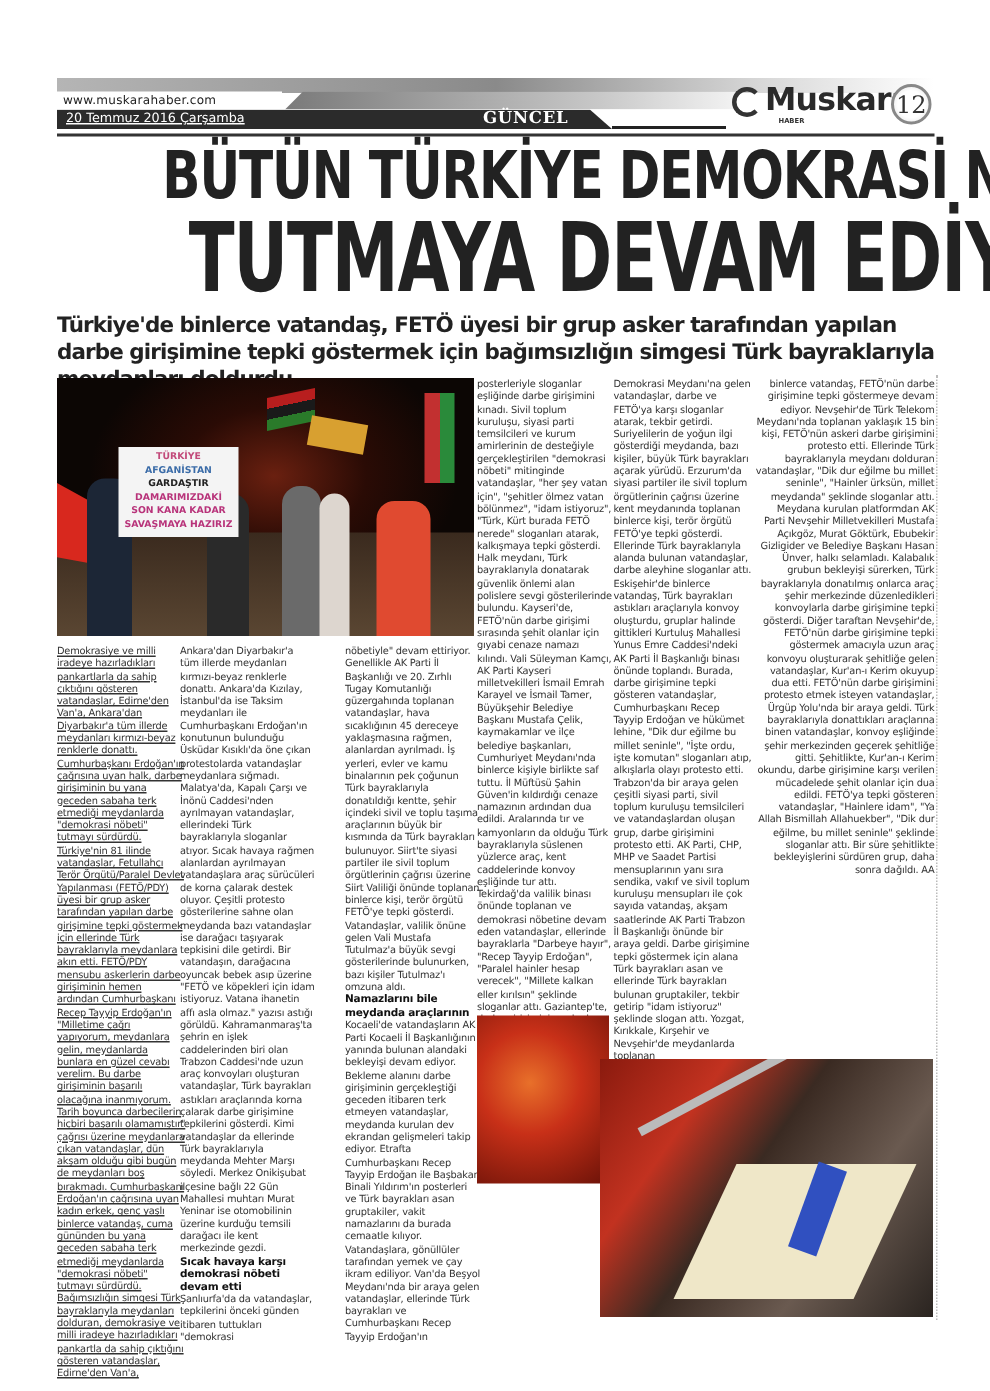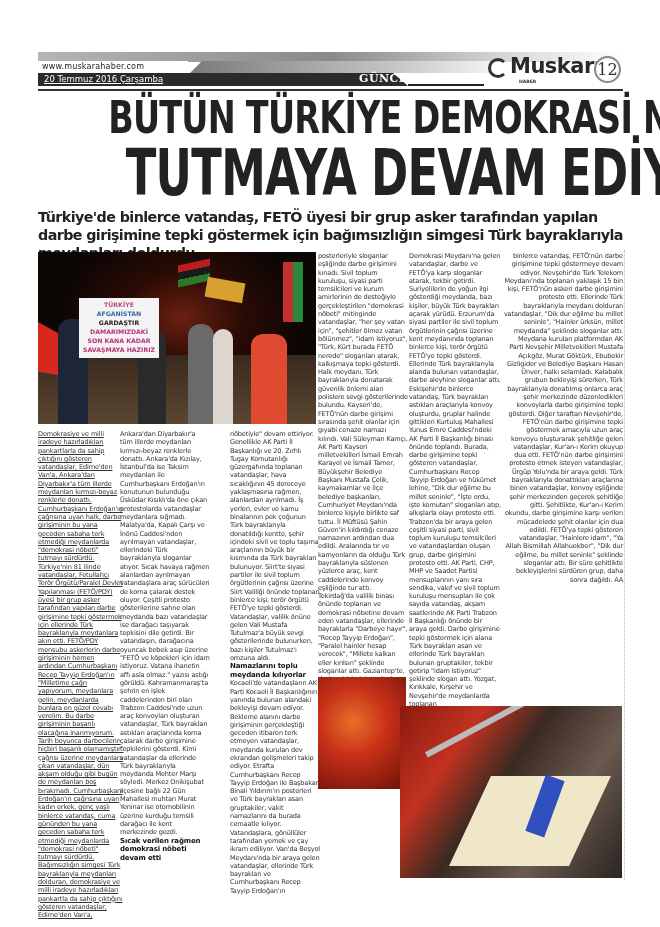--- a/index.html
+++ b/index.html
@@ -3,21 +3,21 @@
 <meta charset="utf-8">
 <style>
   html,body{margin:0;padding:0;background:#fff;}
   body{width:660px;height:927px;position:relative;overflow:hidden;font-family:"DejaVu Sans",sans-serif;}
   .page{position:absolute;left:0;top:0;width:660px;height:742px;background:#fff;}
   .top-band{position:absolute;left:38px;top:52px;width:585px;height:10px;background:linear-gradient(90deg,#b5b5b5 0%,#8a8a8a 50%,#d7d7d7 80%,#fff 100%);}
   .url{position:absolute;left:42px;top:62px;font-size:8px;color:#222;letter-spacing:.2px;font-family:"DejaVu Sans",sans-serif;}
   .url-tab{position:absolute;left:38px;top:61px;width:150px;height:12px;background:#fff;}
   .date-bar{position:absolute;left:38px;top:73px;width:370px;height:13px;background:#2b2b2b;clip-path:polygon(0 0,96% 0,100% 100%,0 100%);}
   .date{position:absolute;left:44px;top:74px;font-size:8.5px;color:#fff;font-family:"DejaVu Sans",sans-serif;text-decoration:underline;}
-  .section{position:absolute;left:322px;top:72px;font-size:11px;color:#fff;font-weight:bold;letter-spacing:.5px;font-family:"DejaVu Serif",serif;margin-left:37px;}
+  .section{position:absolute;left:322px;top:72px;font-size:11px;color:#fff;font-weight:bold;letter-spacing:.5px;font-family:"DejaVu Serif",serif;}
   .grey-wedge{position:absolute;left:190px;top:61px;width:300px;height:12px;background:linear-gradient(90deg,#7a7a7a,#c8c8c8 70%,#f2f2f2);clip-path:polygon(4% 0,100% 0,100% 100%,0 100%);}
   .sect-line{position:absolute;left:408px;top:84px;width:76px;height:1.5px;background:#222;}
   .logo-text{position:absolute;left:510px;top:54px;font-size:21px;font-weight:bold;color:#2a2a2a;font-family:"DejaVu Sans",sans-serif;letter-spacing:-.5px;}
   .logo-sub{position:absolute;left:519px;top:79px;font-size:4.5px;color:#333;font-weight:bold;}
   .logo-swoosh{position:absolute;left:488px;top:58px;width:20px;height:20px;border:3px solid #333;border-right-color:transparent;border-radius:50%;box-sizing:border-box;}
   .page-num{position:absolute;left:594px;top:56px;width:27px;height:27px;border-radius:50%;border:2px solid #888;background:radial-gradient(circle,#fff 55%,#ddd);box-sizing:border-box;text-align:center;line-height:23px;font-size:16px;font-family:"DejaVu Serif",serif;color:#333;}
   .head-rule{position:absolute;left:38px;top:89px;width:585px;height:2px;background:#333;}
   .h1{position:absolute;left:38px;width:585px;text-align:center;font-family:"DejaVu Sans",sans-serif;font-weight:bold;color:#222;white-space:nowrap;transform-origin:center top;}
   .h1a{top:94px;font-size:44px;line-height:48px;transform:scaleX(.76) scaleY(1);letter-spacing:-1px;}
   .h1b{top:141px;font-size:64px;line-height:64px;transform:scaleX(.70);letter-spacing:-1px;}
@@ -99,25 +99,26 @@
       <div class="l5">SON KANA KADAR</div>
       <div class="l6">SAVAŞMAYA HAZIRIZ</div>
     </div>
   </div>
 
   <div class="col c1">
     <p>Demokrasiye ve milli iradeye hazırladıkları pankartlarla da sahip çıktığını gösteren vatandaşlar, Edirne'den Van'a, Ankara'dan Diyarbakır'a tüm illerde meydanları kırmızı-beyaz renklerle donattı. Cumhurbaşkanı Erdoğan'ın çağrısına uyan halk, darbe girişiminin bu yana geceden sabaha terk etmediği meydanlarda "demokrasi nöbeti" tutmayı sürdürdü. Türkiye'nin 81 ilinde vatandaşlar, Fetullahçı Terör Örgütü/Paralel Devlet Yapılanması (FETÖ/PDY) üyesi bir grup asker tarafından yapılan darbe girişimine tepki göstermek için ellerinde Türk bayraklarıyla meydanlara akın etti. FETÖ/PDY mensubu askerlerin darbe girişiminin hemen ardından Cumhurbaşkanı Recep Tayyip Erdoğan'ın "Milletime çağrı yapıyorum, meydanlara gelin, meydanlarda bunlara en güzel cevabı verelim. Bu darbe girişiminin başarılı olacağına inanmıyorum. Tarih boyunca darbecilerin hiçbiri başarılı olamamıştır" çağrısı üzerine meydanlara çıkan vatandaşlar, dün akşam olduğu gibi bugün de meydanları boş bırakmadı. Cumhurbaşkanı Erdoğan'ın çağrısına uyan kadın erkek, genç yaşlı binlerce vatandaş, cuma gününden bu yana geceden sabaha terk etmediği meydanlarda "demokrasi nöbeti" tutmayı sürdürdü. Bağımsızlığın simgesi Türk bayraklarıyla meydanları dolduran, demokrasiye ve milli iradeye hazırladıkları pankartla da sahip çıktığını gösteren vatandaşlar, Edirne'den Van'a,</p>
   </div>
   <div class="col c2">
     <p>Ankara'dan Diyarbakır'a tüm illerde meydanları kırmızı-beyaz renklerle donattı. Ankara'da Kızılay, İstanbul'da ise Taksim meydanları ile Cumhurbaşkanı Erdoğan'ın konutunun bulunduğu Üsküdar Kısıklı'da öne çıkan protestolarda vatandaşlar meydanlara sığmadı. Malatya'da, Kapalı Çarşı ve İnönü Caddesi'nden ayrılmayan vatandaşlar, ellerindeki Türk bayraklarıyla sloganlar atıyor. Sıcak havaya rağmen alanlardan ayrılmayan vatandaşlara araç sürücüleri de korna çalarak destek oluyor. Çeşitli protesto gösterilerine sahne olan meydanda bazı vatandaşlar ise darağacı taşıyarak tepkisini dile getirdi. Bir vatandaşın, darağacına oyuncak bebek asıp üzerine "FETÖ ve köpekleri için idam istiyoruz. Vatana ihanetin affı asla olmaz." yazısı astığı görüldü. Kahramanmaraş'ta şehrin en işlek caddelerinden biri olan Trabzon Caddesi'nde uzun araç konvoyları oluşturan vatandaşlar, Türk bayrakları astıkları araçlarında korna çalarak darbe girişimine tepkilerini gösterdi. Kimi vatandaşlar da ellerinde Türk bayraklarıyla meydanda Mehter Marşı söyledi. Merkez Onikişubat ilçesine bağlı 22 Gün Mahallesi muhtarı Murat Yeninar ise otomobilinin üzerine kurduğu temsili darağacı ile kent merkezinde gezdi.</p>
-    <p class="sub">Sıcak verilen rağmen demokrasi nöbeti devam etti</p>
+    <p class="sub">Sıcak havaya karşı demokrasi nöbeti devam etti</p>
+    <p>Şanlıurfa'da da vatandaşlar, tepkilerini önceki günden itibaren tuttukları "demokrasi</p>
   </div>
   <div class="col c3">
     <p>nöbetiyle" devam ettiriyor. Genellikle AK Parti İl Başkanlığı ve 20. Zırhlı Tugay Komutanlığı güzergahında toplanan vatandaşlar, hava sıcaklığının 45 dereceye yaklaşmasına rağmen, alanlardan ayrılmadı. İş yerleri, evler ve kamu binalarının pek çoğunun Türk bayraklarıyla donatıldığı kentte, şehir içindeki sivil ve toplu taşıma araçlarının büyük bir kısmında da Türk bayrakları bulunuyor. Siirt'te siyasi partiler ile sivil toplum örgütlerinin çağrısı üzerine Siirt Valiliği önünde toplanan binlerce kişi, terör örgütü FETÖ'ye tepki gösterdi. Vatandaşlar, valilik önüne gelen Vali Mustafa Tutulmaz'a büyük sevgi gösterilerinde bulunurken, bazı kişiler Tutulmaz'ı omzuna aldı.</p>
-    <p class="sub">Namazlarını toplu meydanda kılıyorlar</p>
+    <p class="sub">Namazlarını bile meydanda araçlarının</p>
     <p>Kocaeli'de vatandaşların AK Parti Kocaeli İl Başkanlığının yanında bulunan alandaki bekleyişi devam ediyor. Bekleme alanını darbe girişiminin gerçekleştiği geceden itibaren terk etmeyen vatandaşlar, meydanda kurulan dev ekrandan gelişmeleri takip ediyor. Etrafta Cumhurbaşkanı Recep Tayyip Erdoğan ile Başbakan Binali Yıldırım'ın posterleri ve Türk bayrakları asan gruptakiler, vakit namazlarını da burada cemaatle kılıyor. Vatandaşlara, gönüllüler tarafından yemek ve çay ikram ediliyor. Van'da Beşyol Meydanı'nda bir araya gelen vatandaşlar, ellerinde Türk bayrakları ve Cumhurbaşkanı Recep Tayyip Erdoğan'ın</p>
   </div>
   <div class="col c4">
     <p>posterleriyle sloganlar eşliğinde darbe girişimini kınadı. Sivil toplum kuruluşu, siyasi parti temsilcileri ve kurum amirlerinin de desteğiyle gerçekleştirilen "demokrasi nöbeti" mitinginde vatandaşlar, "her şey vatan için", "şehitler ölmez vatan bölünmez", "idam istiyoruz", "Türk, Kürt burada FETÖ nerede" sloganları atarak, kalkışmaya tepki gösterdi. Halk meydanı, Türk bayraklarıyla donatarak güvenlik önlemi alan polislere sevgi gösterilerinde bulundu. Kayseri'de, FETÖ'nün darbe girişimi sırasında şehit olanlar için gıyabi cenaze namazı kılındı. Vali Süleyman Kamçı, AK Parti Kayseri milletvekilleri İsmail Emrah Karayel ve İsmail Tamer, Büyükşehir Belediye Başkanı Mustafa Çelik, kaymakamlar ve ilçe belediye başkanları, Cumhuriyet Meydanı'nda binlerce kişiyle birlikte saf tuttu. İl Müftüsü Şahin Güven'in kıldırdığı cenaze namazının ardından dua edildi. Aralarında tır ve kamyonların da olduğu Türk bayraklarıyla süslenen yüzlerce araç, kent caddelerinde konvoy eşliğinde tur attı. Tekirdağ'da valilik binası önünde toplanan ve demokrasi nöbetine devam eden vatandaşlar, ellerinde bayraklarla "Darbeye hayır", "Recep Tayyip Erdoğan", "Paralel hainler hesap verecek", "Millete kalkan eller kırılsın" şeklinde sloganlar attı. Gaziantep'te, darbe girişiminin ardından, vatandaşların Demokrasi Meydanı'ndaki "demokrasi nöbeti" aralıksız sürüyor. Ellerinde bayraklarla</p>
   </div>
   <div class="col c5">
     <p>Demokrasi Meydanı'na gelen vatandaşlar, darbe ve FETÖ'ya karşı sloganlar atarak, tekbir getirdi. Suriyelilerin de yoğun ilgi gösterdiği meydanda, bazı kişiler, büyük Türk bayrakları açarak yürüdü. Erzurum'da siyasi partiler ile sivil toplum örgütlerinin çağrısı üzerine kent meydanında toplanan binlerce kişi, terör örgütü FETÖ'ye tepki gösterdi. Ellerinde Türk bayraklarıyla alanda bulunan vatandaşlar, darbe aleyhine sloganlar attı. Eskişehir'de binlerce vatandaş, Türk bayrakları astıkları araçlarıyla konvoy oluşturdu, gruplar halinde gittikleri Kurtuluş Mahallesi Yunus Emre Caddesi'ndeki AK Parti İl Başkanlığı binası önünde toplandı. Burada, darbe girişimine tepki gösteren vatandaşlar, Cumhurbaşkanı Recep Tayyip Erdoğan ve hükümet lehine, "Dik dur eğilme bu millet seninle", "İşte ordu, işte komutan" sloganları atıp, alkışlarla olayı protesto etti. Trabzon'da bir araya gelen çeşitli siyasi parti, sivil toplum kuruluşu temsilcileri ve vatandaşlardan oluşan grup, darbe girişimini protesto etti. AK Parti, CHP, MHP ve Saadet Partisi mensuplarının yanı sıra sendika, vakıf ve sivil toplum kuruluşu mensupları ile çok sayıda vatandaş, akşam saatlerinde AK Parti Trabzon İl Başkanlığı önünde bir araya geldi. Darbe girişimine tepki göstermek için alana Türk bayrakları asan ve ellerinde Türk bayrakları bulunan gruptakiler, tekbir getirip "idam istiyoruz" şeklinde slogan attı. Yozgat, Kırıkkale, Kırşehir ve Nevşehir'de meydanlarda toplanan</p>
   </div>
   <div class="col c6">
     <p>binlerce vatandaş, FETÖ'nün darbe girişimine tepki göstermeye devam ediyor. Nevşehir'de Türk Telekom Meydanı'nda toplanan yaklaşık 15 bin kişi, FETÖ'nün askeri darbe girişimini protesto etti. Ellerinde Türk bayraklarıyla meydanı dolduran vatandaşlar, "Dik dur eğilme bu millet seninle", "Hainler ürksün, millet meydanda" şeklinde sloganlar attı. Meydana kurulan platformdan AK Parti Nevşehir Milletvekilleri Mustafa Açıkgöz, Murat Göktürk, Ebubekir Gizligider ve Belediye Başkanı Hasan Ünver, halkı selamladı. Kalabalık grubun bekleyişi sürerken, Türk bayraklarıyla donatılmış onlarca araç şehir merkezinde düzenledikleri konvoylarla darbe girişimine tepki gösterdi. Diğer taraftan Nevşehir'de, FETÖ'nün darbe girişimine tepki göstermek amacıyla uzun araç konvoyu oluşturarak şehitliğe gelen vatandaşlar, Kur'an-ı Kerim okuyup dua etti. FETÖ'nün darbe girişimini protesto etmek isteyen vatandaşlar, Ürgüp Yolu'nda bir araya geldi. Türk bayraklarıyla donattıkları araçlarına binen vatandaşlar, konvoy eşliğinde şehir merkezinden geçerek şehitliğe gitti. Şehitlikte, Kur'an-ı Kerim okundu, darbe girişimine karşı verilen mücadelede şehit olanlar için dua edildi. FETÖ'ya tepki gösteren vatandaşlar, "Hainlere idam", "Ya Allah Bismillah Allahuekber", "Dik dur eğilme, bu millet seninle" şeklinde sloganlar attı. Bir süre şehitlikte bekleyişlerini sürdüren grup, daha sonra dağıldı. AA</p>

